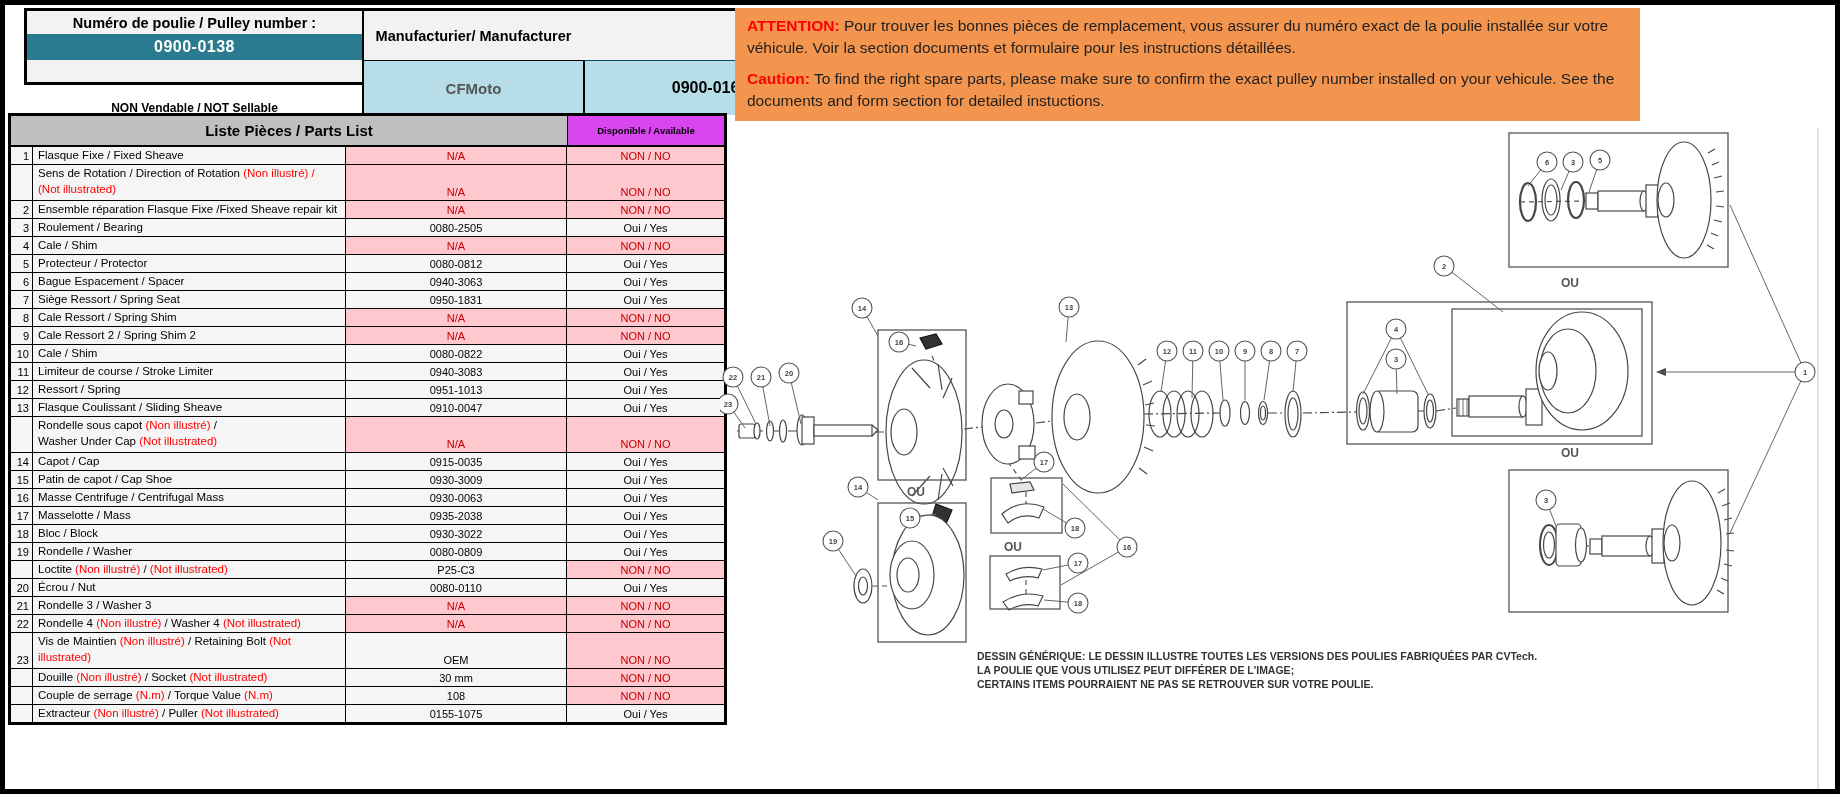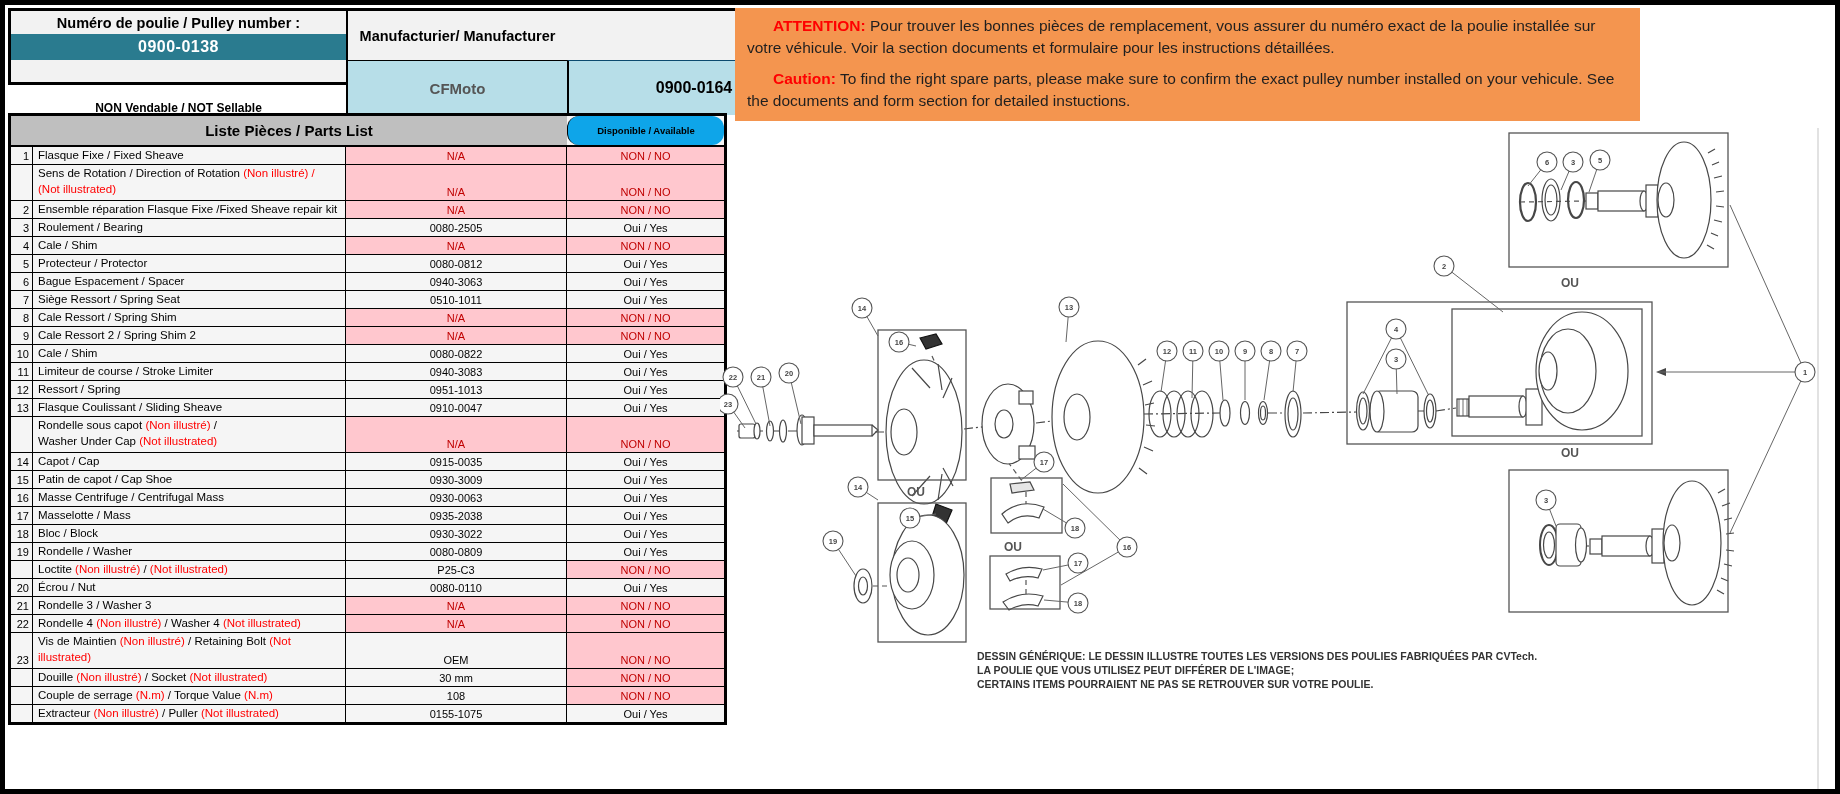--- a/index.html
+++ b/index.html
@@ -1,42 +1,42 @@
 <!DOCTYPE html>
 <html><head>
 <meta charset="utf-8">
 <style>
   html,body{margin:0;padding:0;background:#fff;}
   body{width:1840px;height:794px;position:relative;font-family:"Liberation Sans",sans-serif;color:#000;overflow:hidden;}
   .frame{position:absolute;inset:0;border:5px solid #000;pointer-events:none;z-index:50;}
 
   
-  .htable{position:absolute;left:8px;top:8px;width:814px;height:77px;border:3px solid #000;box-sizing:border-box;
+  .htable{position:absolute;left:24px;top:8px;width:814px;height:77px;border:3px solid #000;box-sizing:border-box;
           display:grid;grid-template-columns:335px 221px 1fr;grid-template-rows:23px 26px 1fr;background:#f2f2f2;}
   .hcell{display:flex;align-items:center;justify-content:center;font-weight:bold;box-sizing:border-box;}
   .hc-label{grid-column:1;grid-row:1;font-size:14.5px;}
   .hc-number{grid-column:1;grid-row:2;background:#2a7b8f;color:#fff;font-size:16px;letter-spacing:.5px;}
   .hc-sellable{grid-column:1;grid-row:3;font-size:12px;margin-top:41px;}
   .hc-manu-label{grid-column:2;grid-row:1 / span 2;border-left:2px solid #000;font-size:14.5px;flex-direction:row;line-height:20px;}
   .hc-repl-label{grid-column:3;grid-row:1 / span 2;border-left:2px solid #000;font-size:14.5px;flex-direction:column;line-height:20px;}
   .hc-manu{grid-column:2;grid-row:3;background:#b7dee8;border-left:2px solid #000;border-top:1px solid #000;color:#555;font-size:15px;}
   .hc-repl{grid-column:3;grid-row:3;background:#b7dee8;border-left:2px solid #000;border-top:1px solid #0c4a6e;font-size:16px;}
 
   
   .attention{position:absolute;left:735px;top:8px;width:905px;height:113px;background:#f4954f;box-sizing:border-box;
              padding:7px 12px 6px 12px;font-size:15.5px;line-height:22px;color:#1f1f1f;}
   .attention p{margin:0;}
   .attention p + p{margin-top:9px;}
-  .warnword{color:#f00;font-weight:bold;margin-left:26px;}
+  .warnword{color:#f00;font-weight:bold;}
 
   
   .ptable{position:absolute;left:8px;top:113px;width:719px;border:3px solid #000;box-sizing:border-box;background:#f5f5f5;}
   .pheader{display:grid;grid-template-columns:556px 1fr;height:29px;border-bottom:2px solid #000;}
   .ph-title{background:#bfbfbf;display:flex;align-items:center;justify-content:center;font-weight:bold;font-size:15px;}
-  .ph-avail{background:#0ea5e9;border-left:1.5px solid #000;display:flex;align-items:center;justify-content:center;font-weight:bold;font-size:9.5px;border-radius:12px;}
+  .ph-avail{background:#d946ef;border-left:1.5px solid #000;display:flex;align-items:center;justify-content:center;font-weight:bold;font-size:9.5px;}
   .prow{display:grid;grid-template-columns:22px 313px 221px 1fr;border-top:1px solid #000;min-height:17px;}
   .prow:first-child{border-top:none;}
   .prow.h2{min-height:35px;}
   .cell{box-sizing:border-box;font-size:11.5px;line-height:16px;padding:0 3px;}
   .cnum{display:flex;align-items:flex-end;justify-content:flex-end;border-right:1px solid #000;font-size:11px;}
   .cdesc{border-right:1px solid #000;padding-left:5px;}
   .cpart{display:flex;align-items:flex-end;justify-content:center;border-right:1px solid #000;font-size:11px;text-align:center;}
   .cavail{display:flex;align-items:flex-end;justify-content:center;font-size:11px;text-align:left;}
   .pink{background:#ffc7ce;color:#c00000;}
   .red{color:#f00;}
@@ -108,21 +108,21 @@
       </div>
       <div class="prow">
         <div class="cell cnum">6</div>
         <div class="cell cdesc"><span>Bague Espacement / Spacer</span></div>
         <div class="cell cpart">0940-3063</div>
         <div class="cell cavail">Oui / Yes</div>
       </div>
       <div class="prow">
         <div class="cell cnum">7</div>
         <div class="cell cdesc"><span>Siège Ressort / Spring Seat</span></div>
-        <div class="cell cpart">0510-1011</div>
+        <div class="cell cpart">0950-1831</div>
         <div class="cell cavail">Oui / Yes</div>
       </div>
       <div class="prow">
         <div class="cell cnum">8</div>
         <div class="cell cdesc"><span>Cale Ressort / Spring Shim</span></div>
         <div class="cell cpart pink">N/A</div>
         <div class="cell cavail pink">NON / NO</div>
       </div>
       <div class="prow">
         <div class="cell cnum">9</div>

